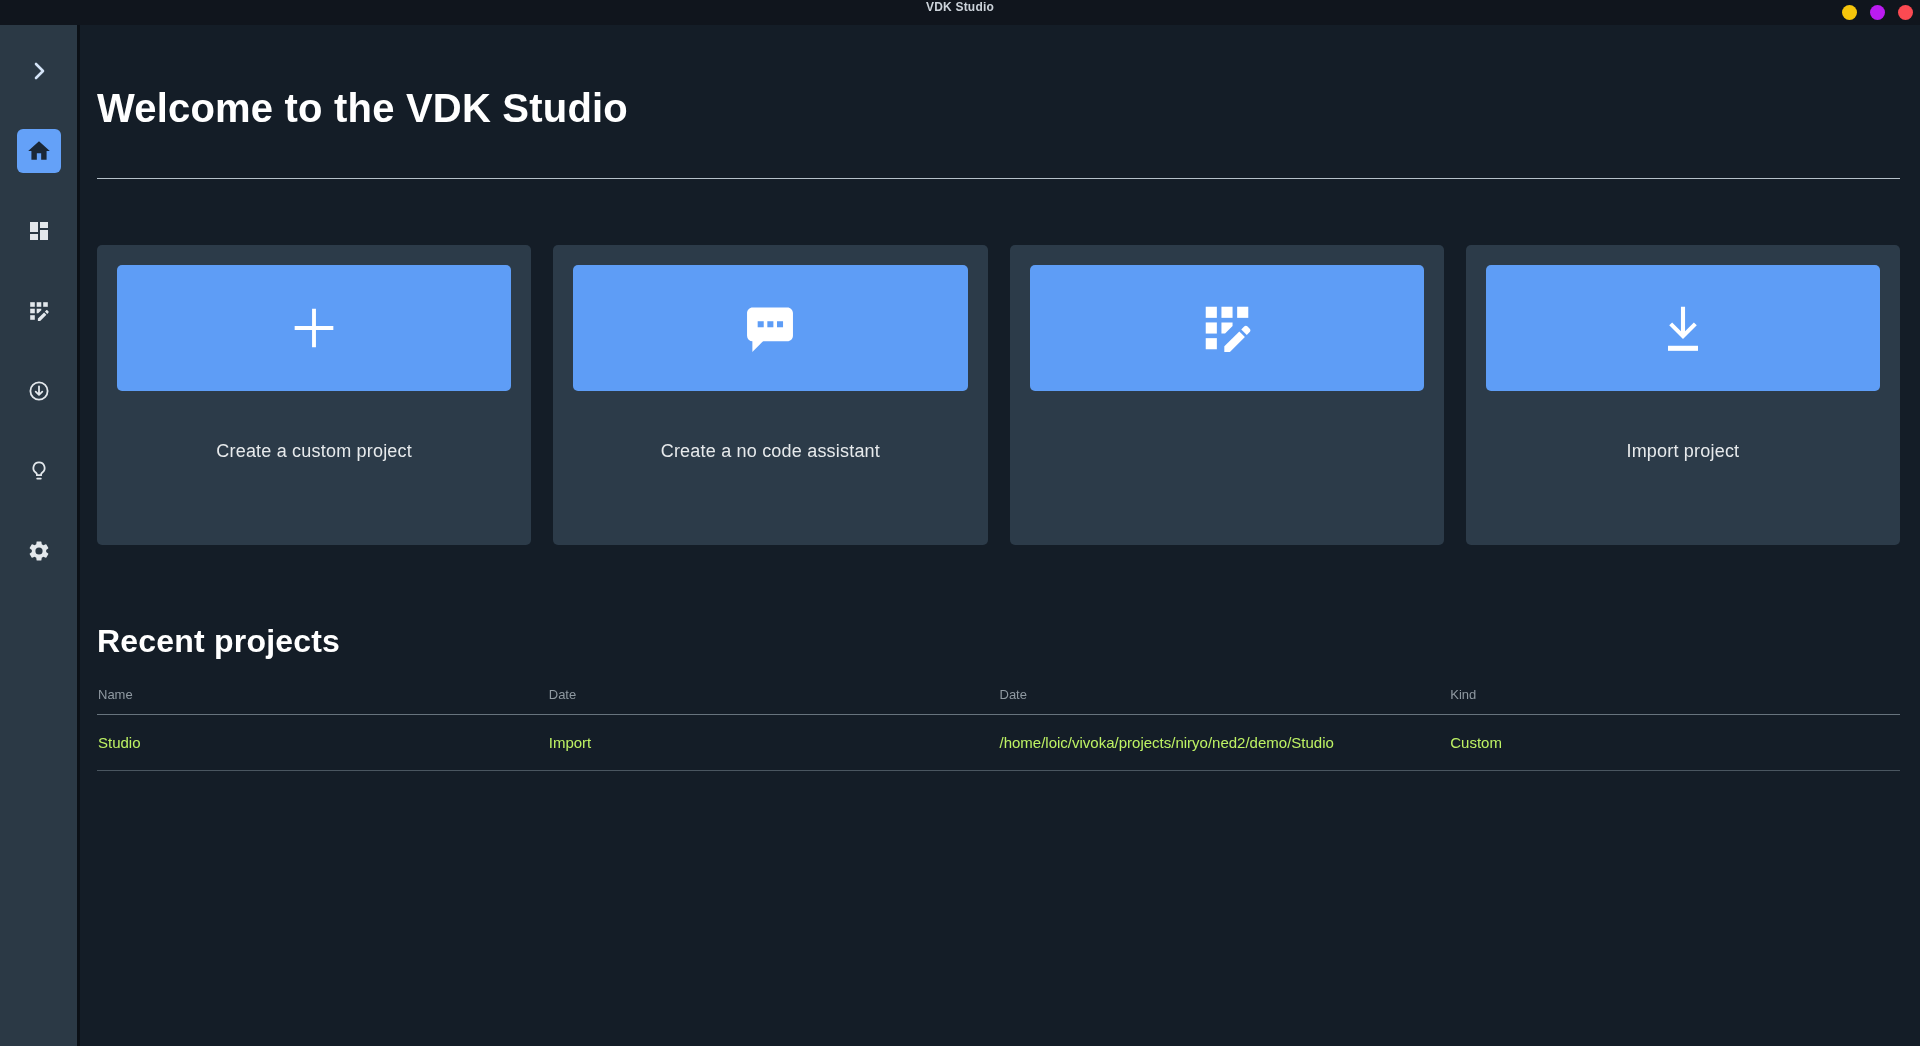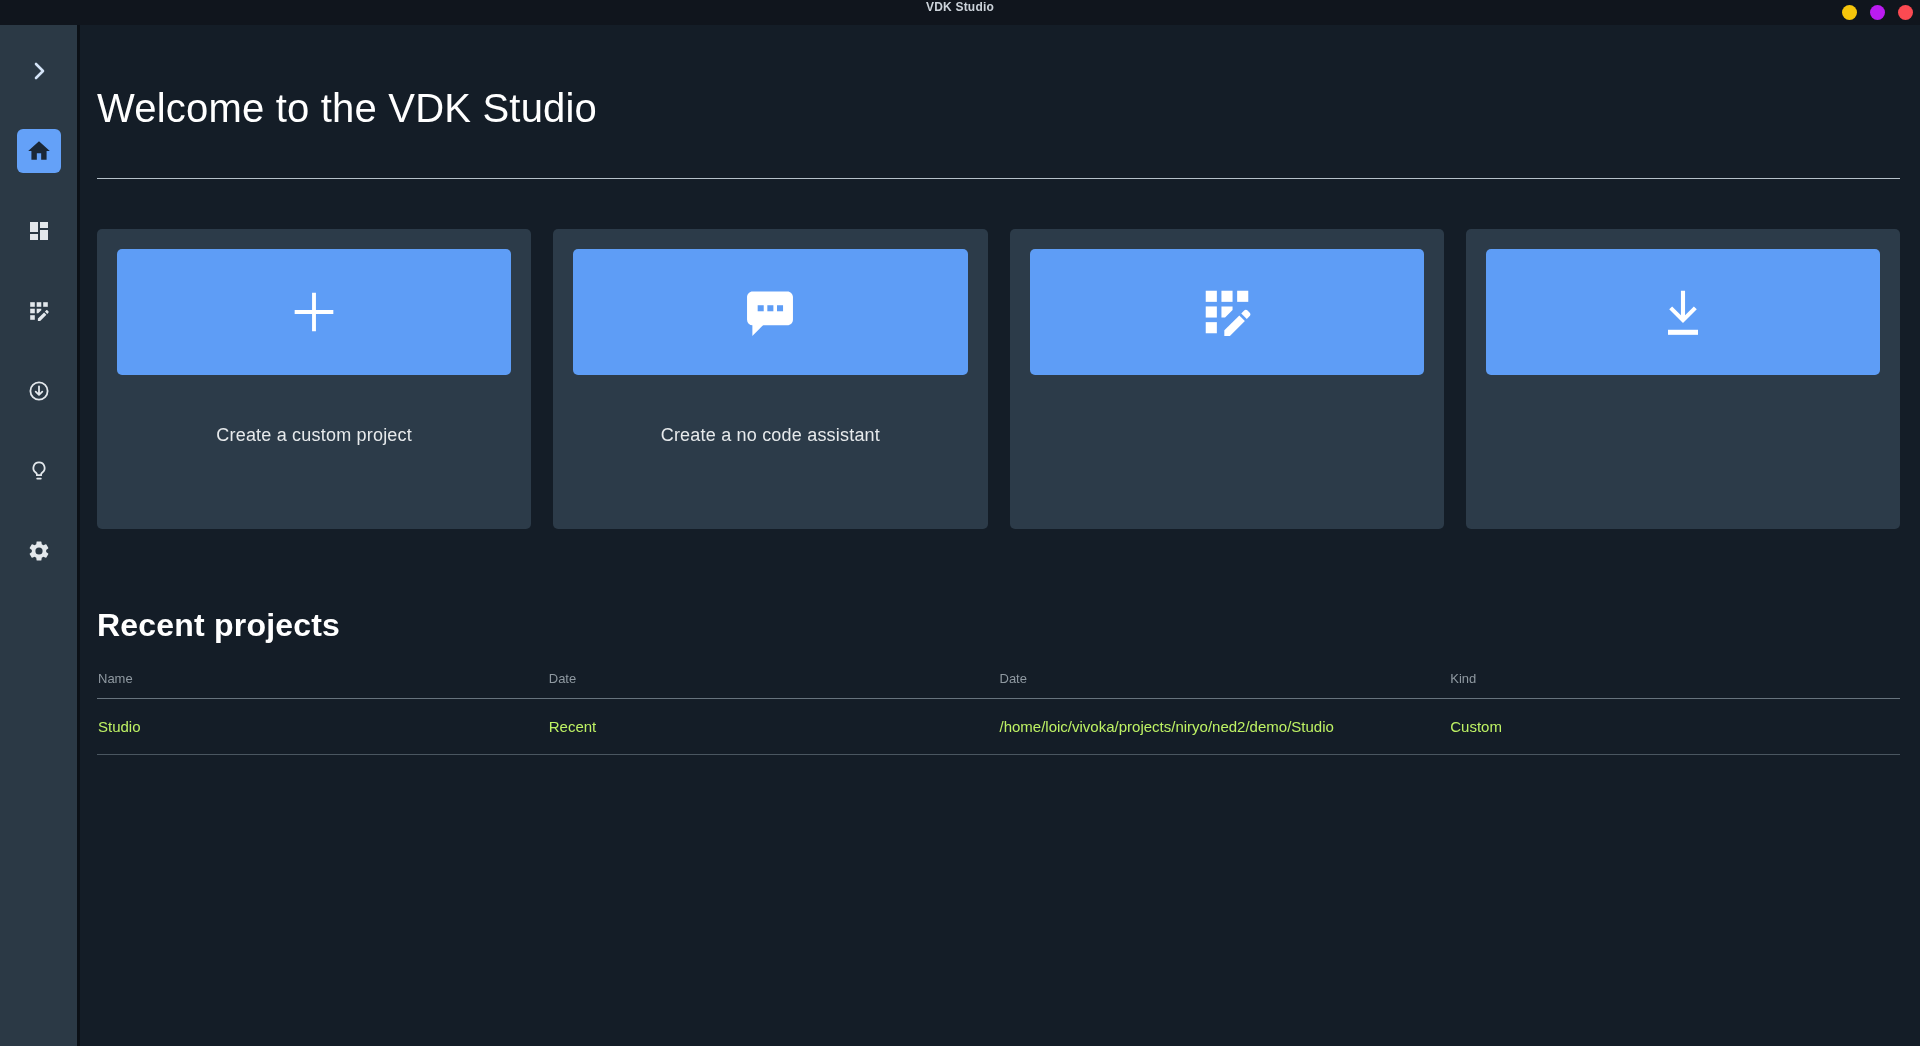--- a/index.html
+++ b/index.html
@@ -43,26 +43,26 @@
   .home-active {
     width:44px; height:44px; background:#64a1f8; border-radius:6px;
     display:flex; align-items:center; justify-content:center;
   }
   .home-active svg { width:26px; height:26px; }
 
   .content { flex:1; padding:0 20px 0 17px; }
 
   h1.welcome {
     margin:61px 0 18px; font-size:40px; line-height:44px;
-    font-weight:normal; color:#ffffff; letter-spacing:.2px;
+    font-weight:bold; color:#ffffff; letter-spacing:.2px;
   }
   .divider { margin-top:48px; border-top:1px solid #b6c1c9; height:0; }
 
   
-  .cards { display:flex; gap:22px; margin-top:50px; }
+  .cards { display:flex; gap:22px; margin-top:66px; }
   .card {
     flex:1; height:300px; background:#2c3b49; border-radius:5px;
     padding:20px; cursor:pointer;
   }
   .card-btn {
     height:126px; background:#5e9df6; border-radius:5px;
     display:flex; align-items:center; justify-content:center;
   }
   .card-btn svg { width:58px; height:58px; display:block; }
   .card-label {
@@ -222,39 +222,40 @@
 
       <div class="card">
         <div class="card-btn">
           <span>
             <svg viewBox="0 0 24 24" fill="none" stroke="#ffffff" stroke-width="1.7">
               <path d="M12 3.2v12.2M6.9 10.3l5.1 5.1 5.1-5.1" stroke-linejoin="miter"></path>
               <path d="M5.8 20.4h12.4" stroke-width="2.1"></path>
             </svg>
           </span>
         </div>
+        <div class="card-label">Import project</div>
       </div>
 
     </div>
 
     <h2 class="recent-title">Recent projects</h2>
 
     <table class="recent">
       <thead>
         <tr>
           <th>Name</th>
           <th>Date</th>
           <th>Date</th>
           <th>Kind</th>
         </tr>
       </thead>
       <tbody>
         <tr>
           <td>Studio</td>
-          <td>Recent</td>
+          <td>Import</td>
           <td>/home/loic/vivoka/projects/niryo/ned2/demo/Studio</td>
           <td>Custom</td>
         </tr>
       </tbody>
     </table>
 
   </main>
 </div>
 
 </body></html>

